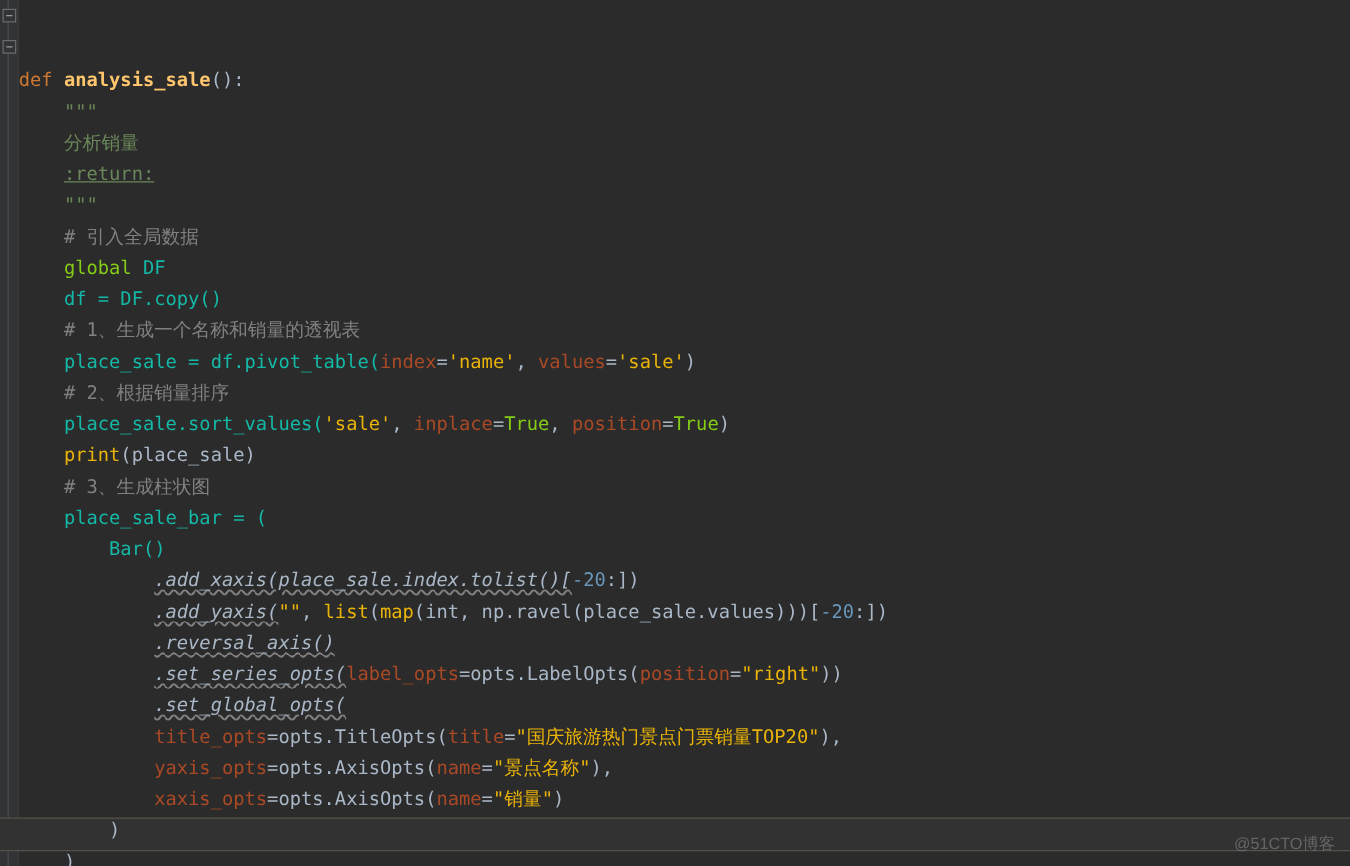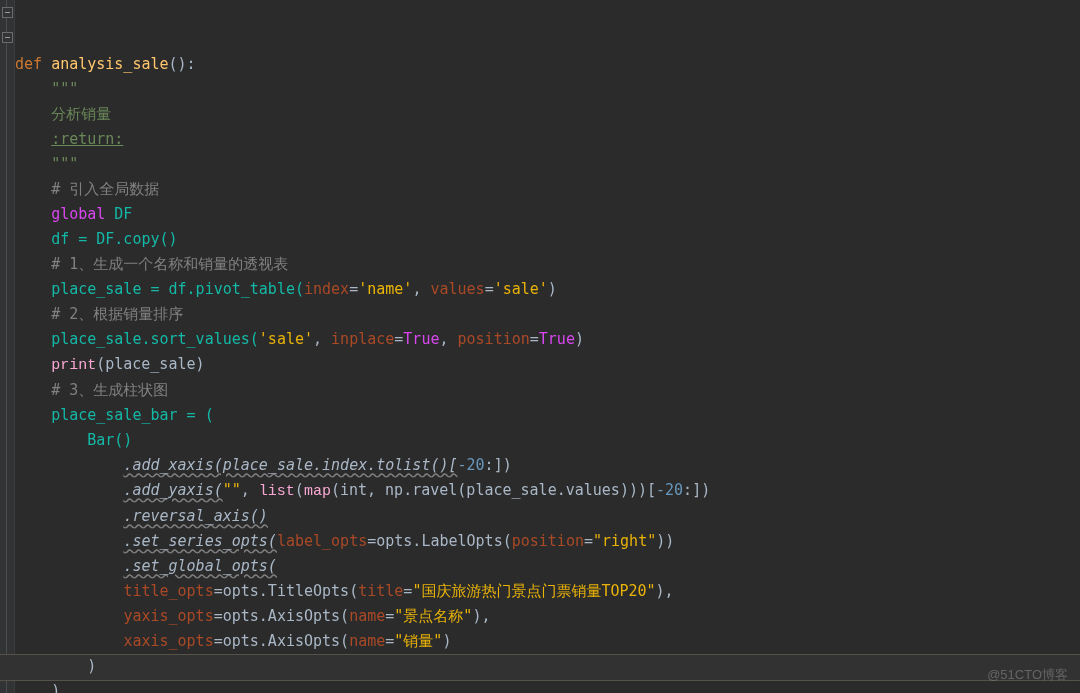--- a/index.html
+++ b/index.html
@@ -44,32 +44,32 @@
     left: 2px; right: 2px; top: 4px;
     height: 1px;
     background: #9a9a9a;
   }
   .code {
     position: absolute;
     left: 15px; right: 0; top: 0;
     padding-top: 2px;
     white-space: pre;
   }
-  .kw     { color: #d946ef; text-align: center; }
+  .kw     { color: #84cc16; text-align: center; }
   .def    { color: #cc7832; }
-  .fn     { color: #ffc66d; }
+  .fn     { color: #ffc66d; font-weight: bold; }
   .ident  { color: #14b8a6; }
   .punc   { color: #a9b7c6; }
   .str    { color: #eab308; }
   .docstr { color: #6a8759; }
   .doctag { color: #6a8759; text-decoration: underline; }
   .cmt    { color: #808080; }
   .num    { color: #6897bb; }
   .arg    { color: #aa4926; } 
-  .builtin{ color: #f9a8d4; font-family: Liberation Mono, monospace; }
+  .builtin{ color: #eab308; }
   .wavy   { text-decoration: underline wavy #808080; text-underline-offset: 2px; font-style: italic; }
   .hl {
     position: absolute;
     left: 0; right: 0;
     height: 25px;
     background: rgba(50,50,50,0.0);
     border-top: 1px solid #555249;
     border-bottom: 1px solid #555249;
     background: #323232;
     z-index: 0;

